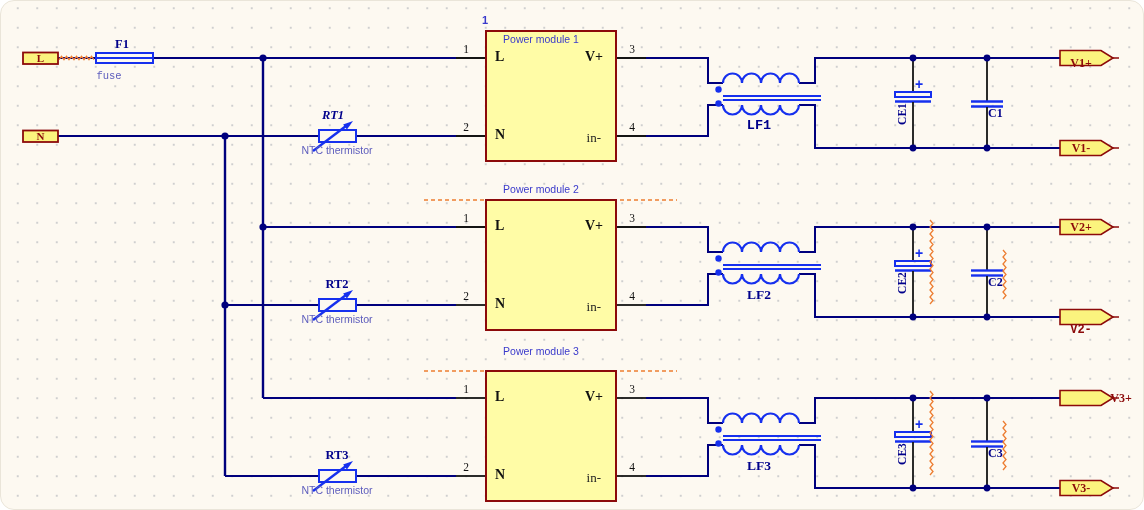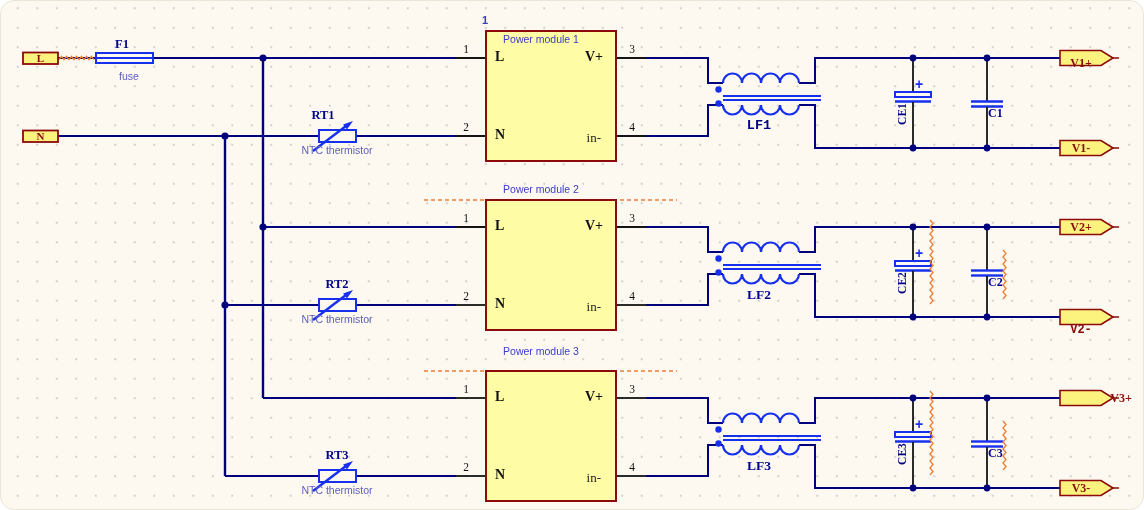--- a/index.html
+++ b/index.html
@@ -127,23 +127,23 @@
   <use href="#rtsym" transform="translate(0,340)"></use>
 
   <use href="#capmarks" transform="translate(0,169)"></use>
   <use href="#capmarks" transform="translate(0,340)"></use>
 </svg>
 
 <div class="ov porttxt" style="left:22px;top:51.5px;width:35px;height:11.5px;font-size:11px;">L</div>
 <div class="ov porttxt" style="left:22px;top:129.5px;width:35px;height:11.5px;font-size:11px;">N</div>
 
 <div class="ov des ctr" style="left:104px;top:37px;width:34px;">F1</div>
-<div class="ov sub ctr" style="left:108px;top:70px;width:40px;">fuse</div>
+<div class="ov sub ctr" style="left:88px;top:70px;width:40px;font-family:Liberation Mono, monospace;">fuse</div>
 
-<div class="ov des ctr" style="left:294px;top:108px;width:56px;">RT1</div>
+<div class="ov des ctr" style="left:304px;top:108px;width:56px;font-style:italic;">RT1</div>
 <div class="ov sub ctr" style="left:277px;top:144px;width:118px;">NTC thermistor</div>
 <div class="ov des ctr" style="left:308px;top:277px;width:56px;">RT2</div>
 <div class="ov sub ctr" style="left:277px;top:313px;width:118px;">NTC thermistor</div>
 <div class="ov des ctr" style="left:308px;top:448px;width:56px;">RT3</div>
 <div class="ov sub ctr" style="left:277px;top:484px;width:118px;">NTC thermistor</div>
 
 <div class="ov title ctr" style="left:465px;top:5px;width:150px;margin-top:28px;">Power module 1</div>
 <div class="ov title" style="left:481px;top:14px;font-weight:bold;font-size:11px;">1</div>
 <div class="ov pinname" style="left:494px;top:49px;">L</div>
 <div class="ov pinname" style="left:494px;top:127px;">N</div>

